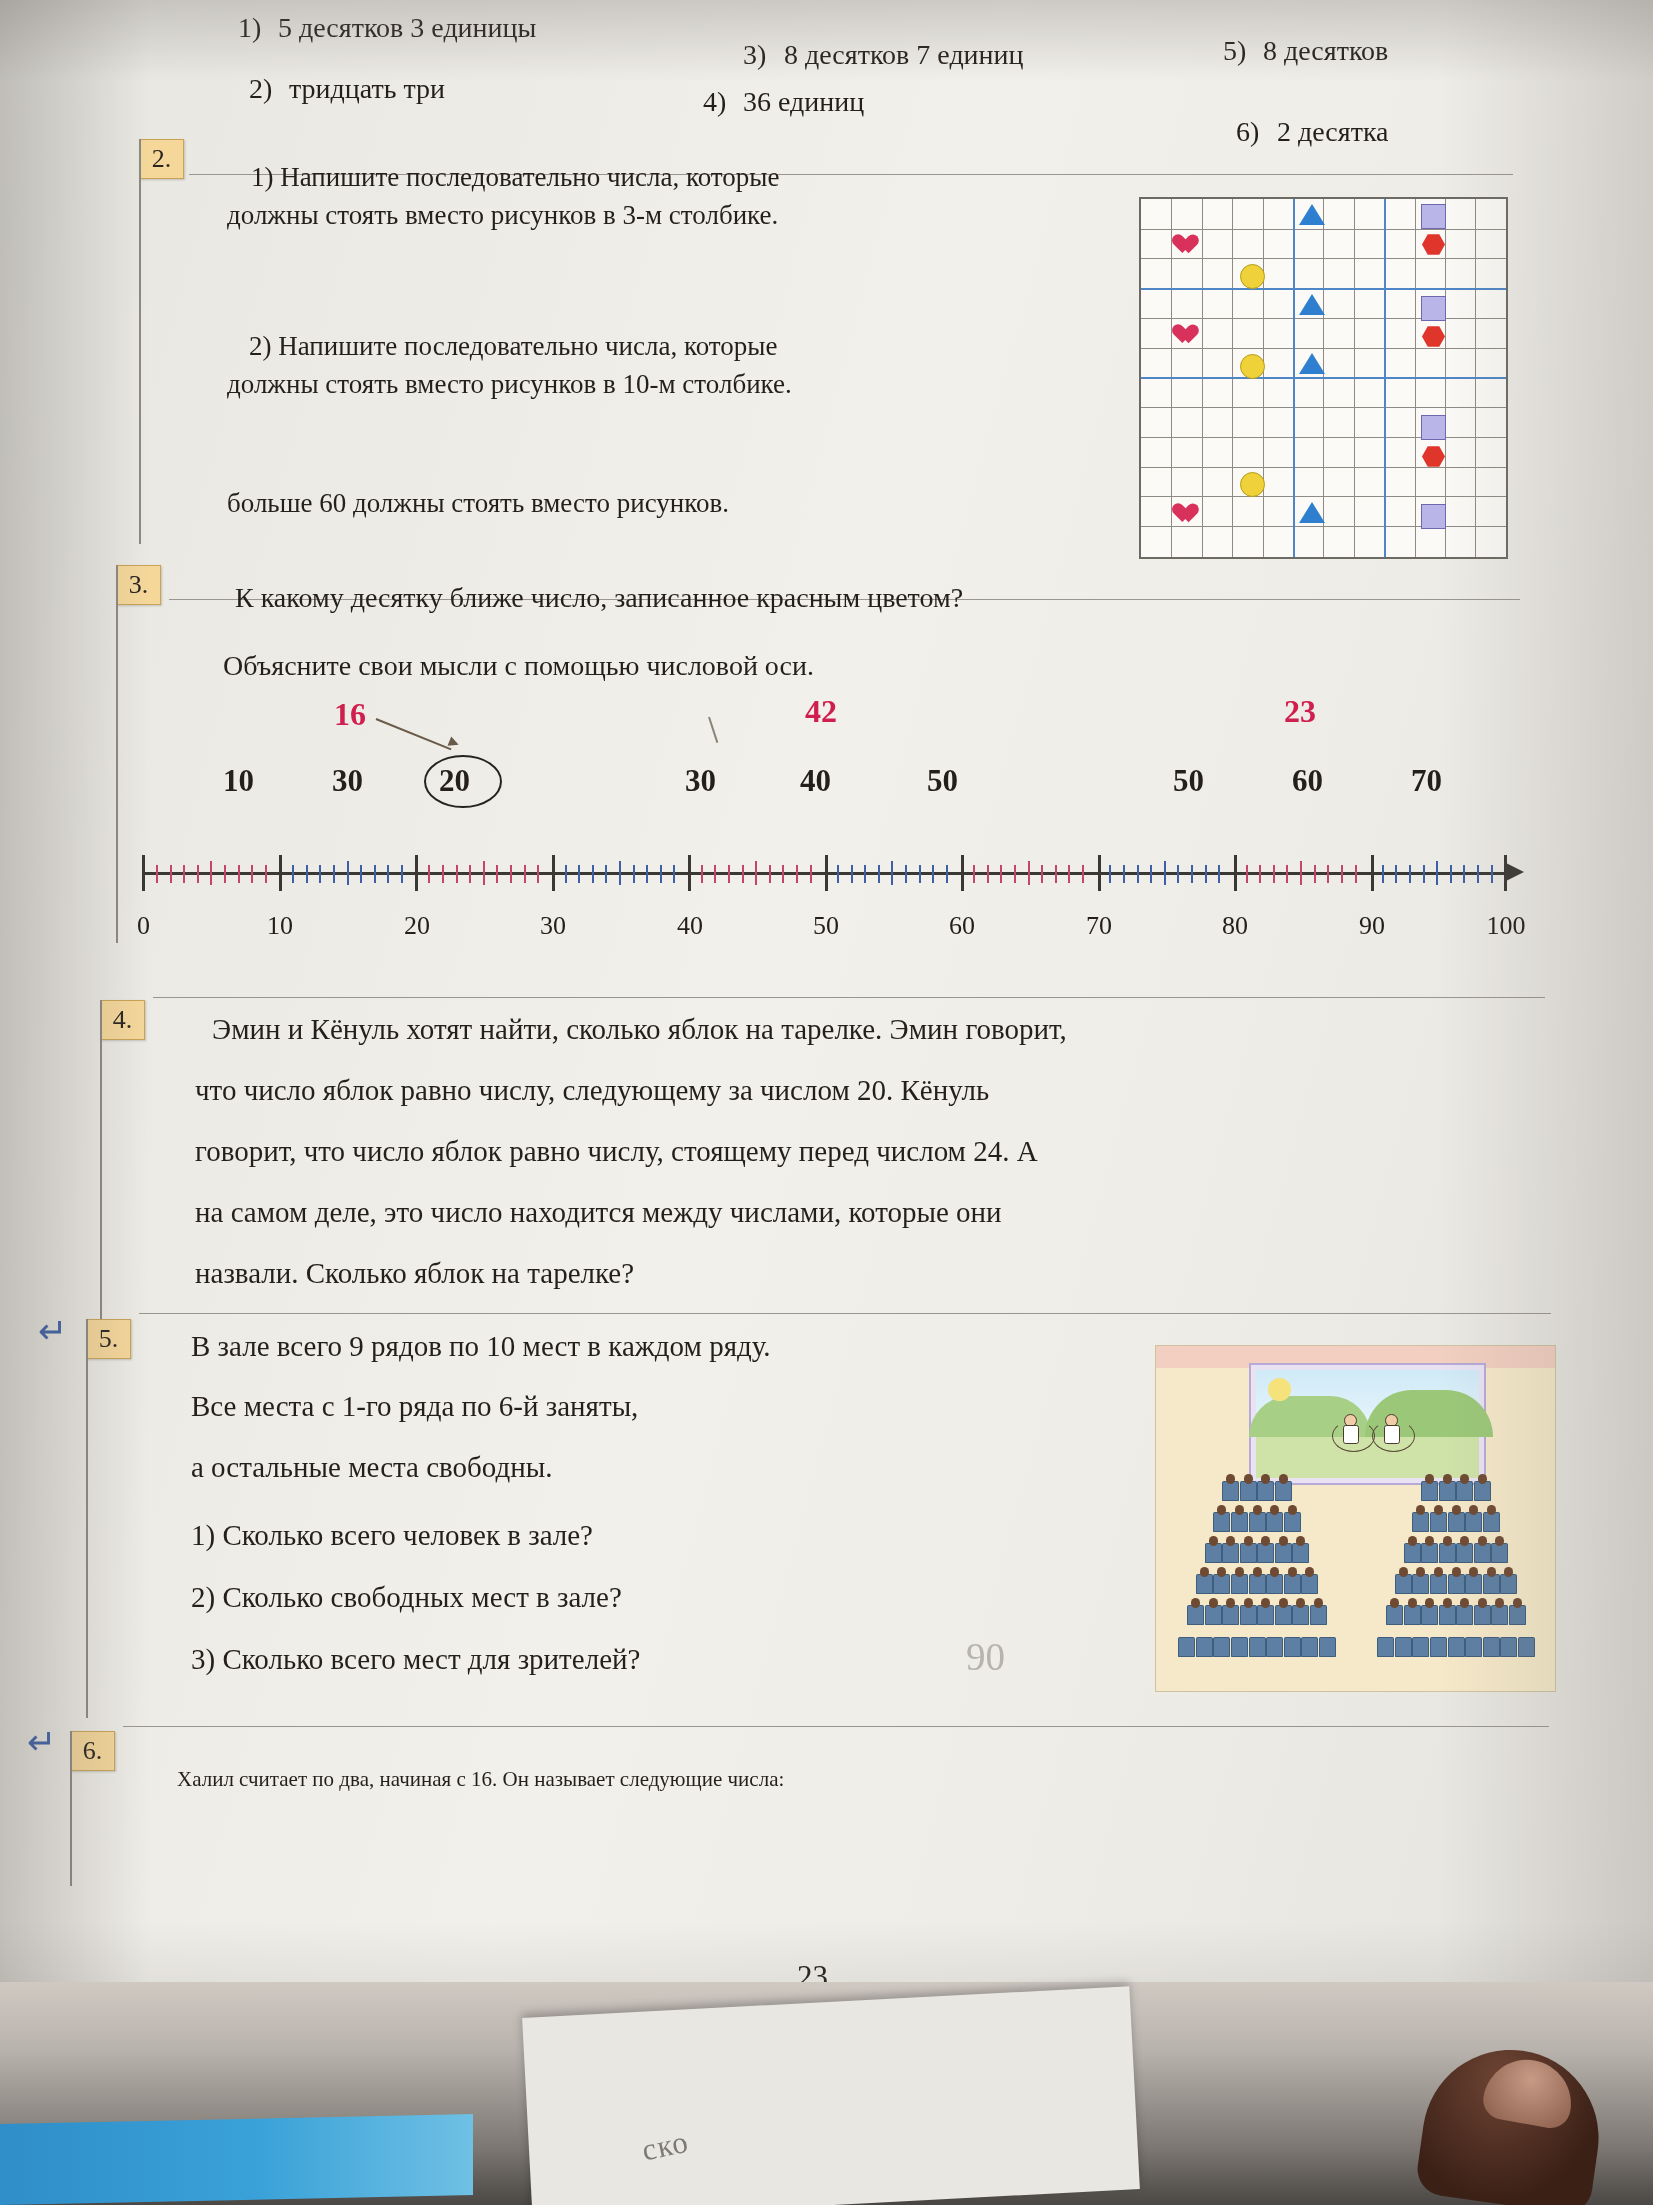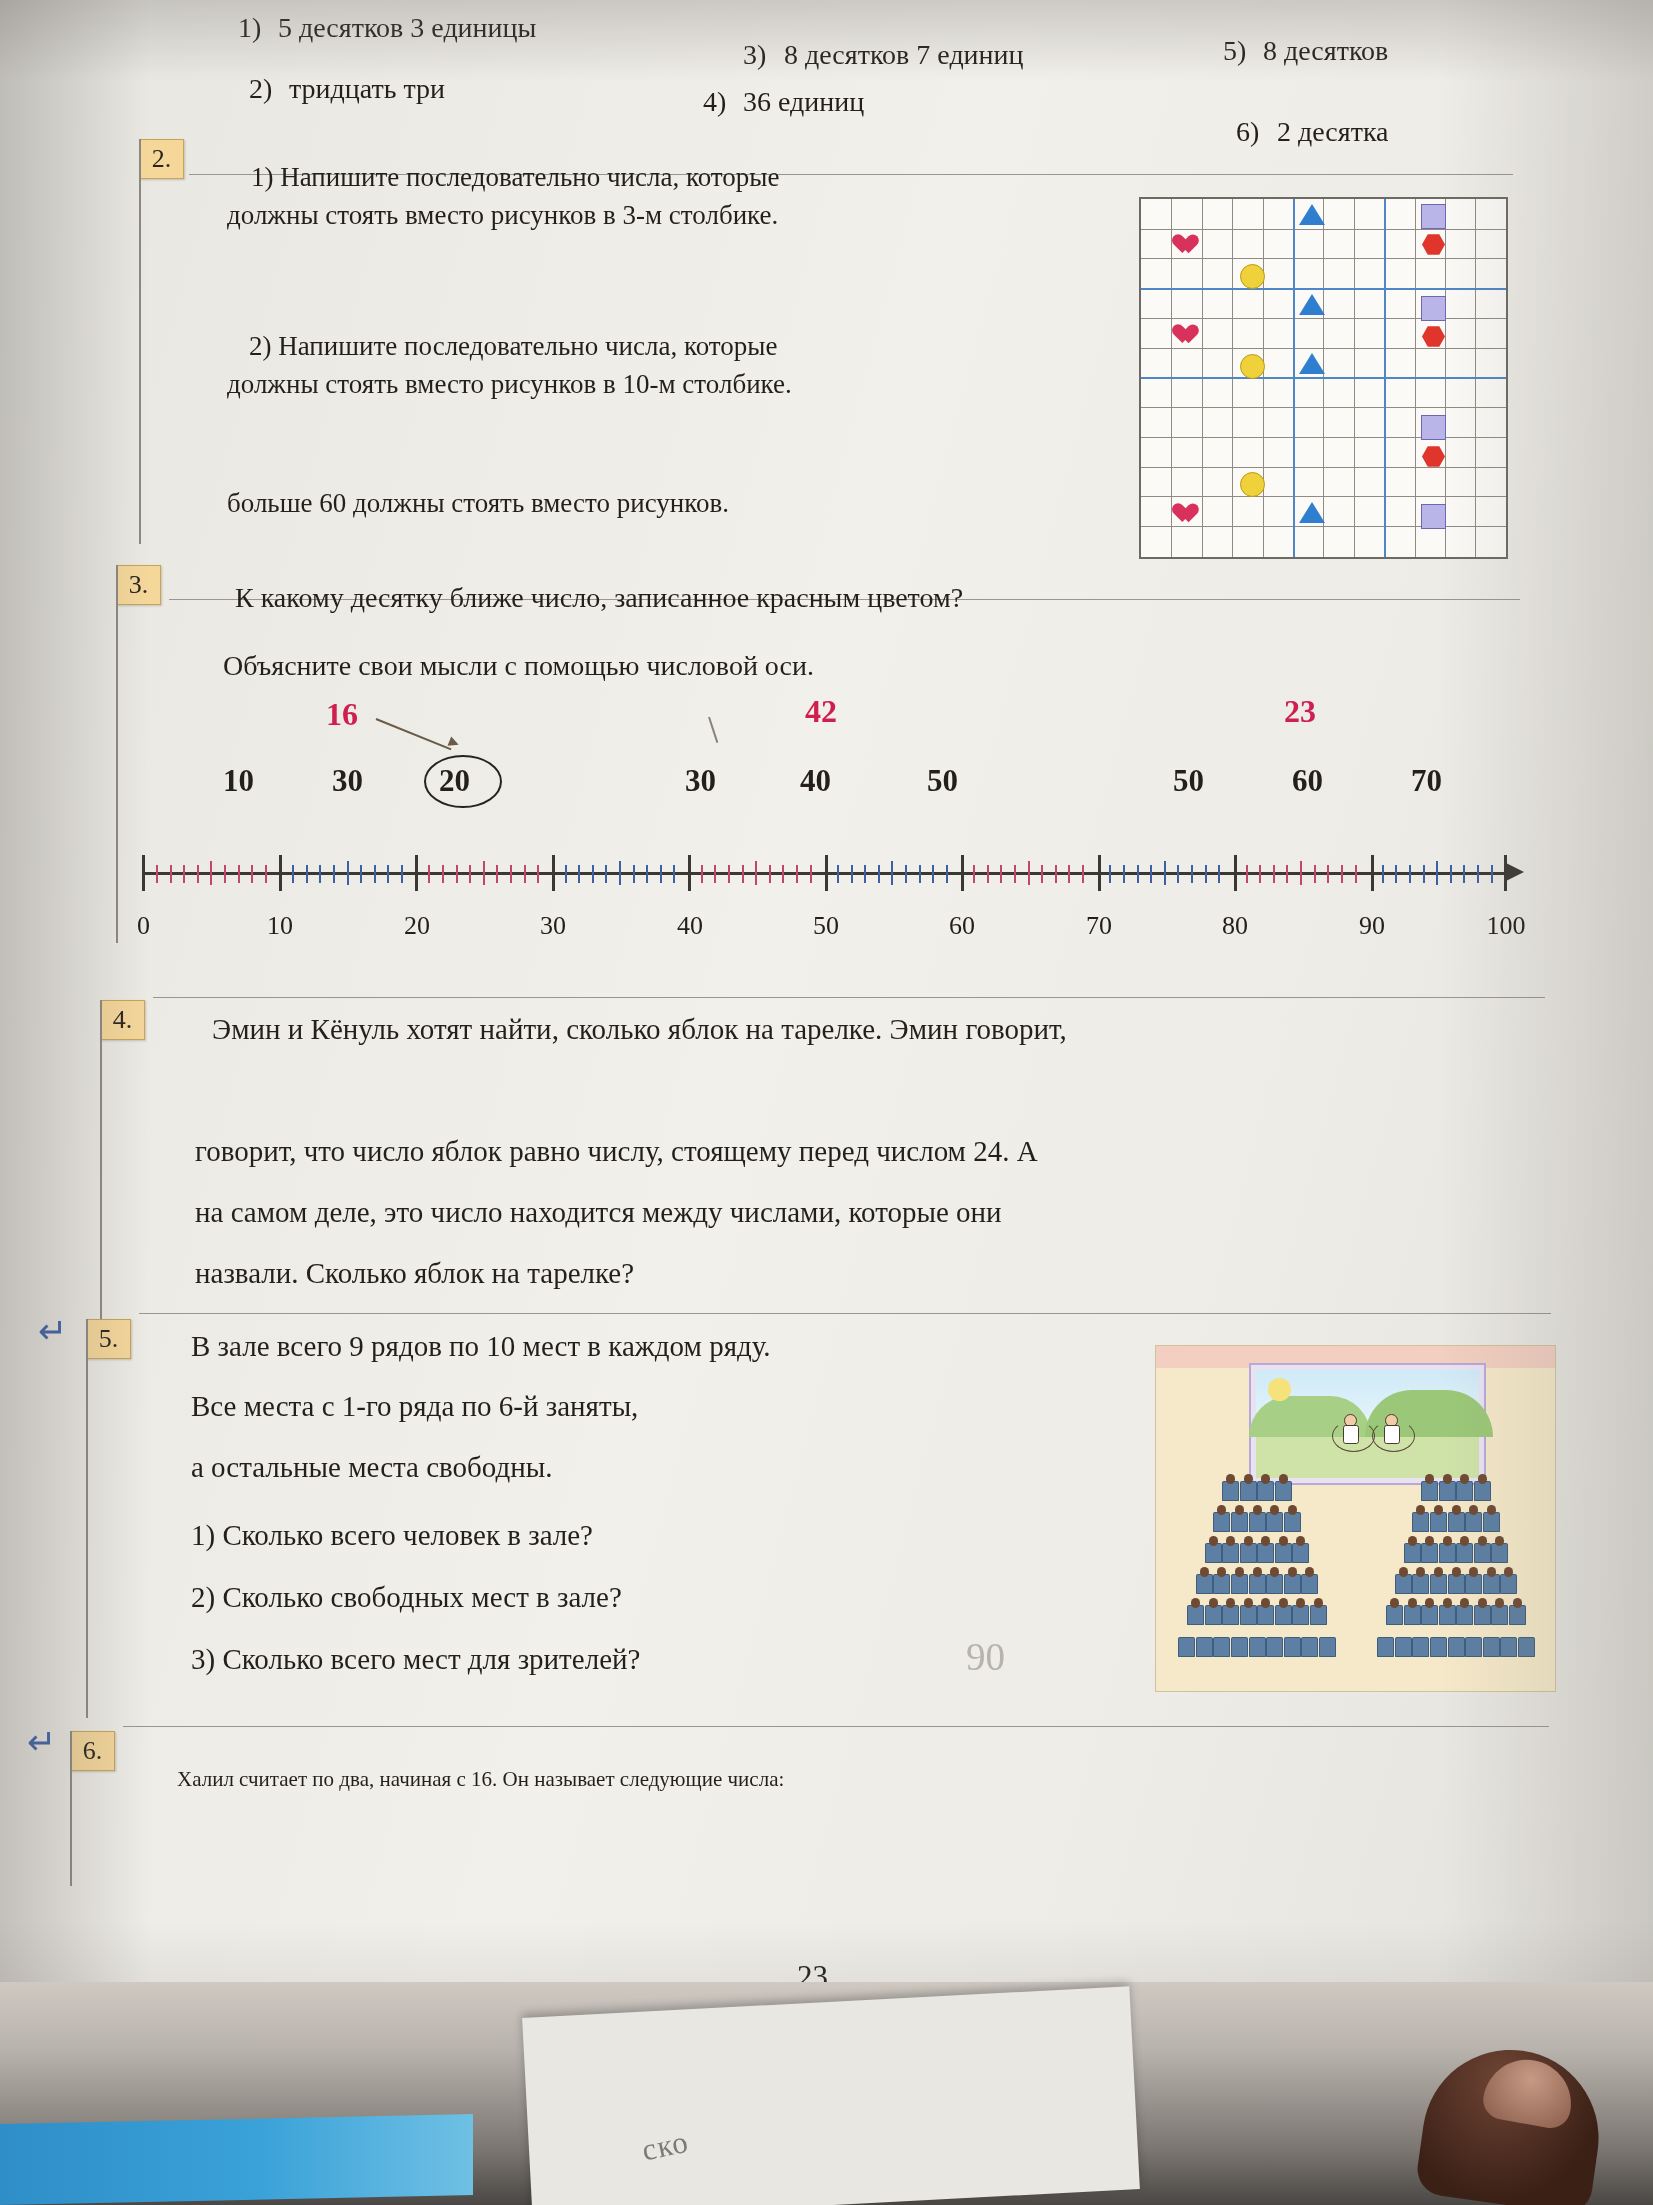--- a/index.html
+++ b/index.html
@@ -269,21 +269,21 @@
       <div class="sym sq" style="left:280px; top:305px;"></div>
     </div>
 
     <div class="num-box" style="left:116px; top:565px;">3.</div>
     <div class="rule" style="left:169px; top:599px; width:1351px;"></div>
     <div class="vbar" style="left:116px; top:565px; height:378px;"></div>
 
     <div class="t serif" style="left:223px; top:650px; font-size:28px;">Объясните свои мысли с помощью числовой оси.</div>
     <div class="t serif" style="left:235px; top:582px; font-size:28px;">К какому десятку ближе число, записанное красным цветом?</div>
 
-    <div class="t serif red-num" style="left:326px; top:696px; font-size:32px;text-align:center;">16</div>
+    <div class="t serif red-num" style="left:334px; top:696px; font-size:32px;text-align:center;">16</div>
     <div class="t serif" style="left:223px; top:763px; font-size:31px; font-weight:bold;">10</div>
     <div class="t serif" style="left:332px; top:763px; font-size:31px; font-weight:bold;">30</div>
     <div class="t serif" style="left:439px; top:763px; font-size:31px; font-weight:bold;">20</div>
     <div class="circle-20" style="left:424px; top:755px;"></div>
     <div class="pencil-line" style="left:376px; top:718px; width:81px; transform:rotate(22deg);"></div>
     <div style="position:absolute; left:449px; top:738px; width:0;height:0;border-left:10.8px solid #6a5a48;border-top:5.4px solid transparent;border-bottom:5.4px solid transparent; transform:rotate(22deg);"></div>
 
     <div class="t serif red-num" style="left:805px; top:693px; font-size:32px;">42</div>
     <div class="t serif" style="left:685px; top:763px; font-size:31px; font-weight:bold;">30</div>
     <div class="t serif" style="left:800px; top:763px; font-size:31px; font-weight:bold;">40</div>
@@ -415,20 +415,21 @@
           <div class="nl-minor" style="left: 1355px; background: rgb(60, 95, 166); height: 17.6px; top: 34px;"></div>
           <div class="nl-minor" style="left: 1369px; background: rgb(60, 95, 166); height: 17.6px; top: 34px;"></div>
         </div>
     </div>
 
     <div class="num-box" style="left:100px; top:1000px;">4.</div>
     <div class="rule" style="left:153px; top:997px; width:1392px;"></div>
     <div class="vbar" style="left:100px; top:1000px; height:324px;"></div>
 
     <div class="t serif" style="left:212px; top:1013px; font-size:29px;">Эмин и Кёнуль хотят найти, сколько яблок на тарелке. Эмин говорит,</div>
+    <div class="t serif" style="left:195px; top:1074px; font-size:29px;">что  число  яблок  равно  числу,  следующему  за  числом  20.  Кёнуль</div>
     <div class="t serif" style="left:195px; top:1135px; font-size:29px;">говорит,  что  число  яблок  равно  числу,  стоящему  перед  числом 24.  А</div>
     <div class="t serif" style="left:195px; top:1196px; font-size:29px;">на  самом  деле,  это  число  находится  между  числами,  которые  они</div>
     <div class="t serif" style="left:195px; top:1257px; font-size:29px;">назвали. Сколько яблок на тарелке?</div>
 
     <div class="num-box" style="left:86px; top:1319px;">5.</div>
     <div class="rule" style="left:139px; top:1313px; width:1412px;"></div>
     <div class="vbar" style="left:86px; top:1319px; height:399px;"></div>
     <div class="pen-mark" style="left:38px; top:1311px;">↵</div>
 
     <div class="t serif" style="left:191px; top:1330px; font-size:29px;">В зале всего 9 рядов по 10 мест в каждом ряду.</div>

